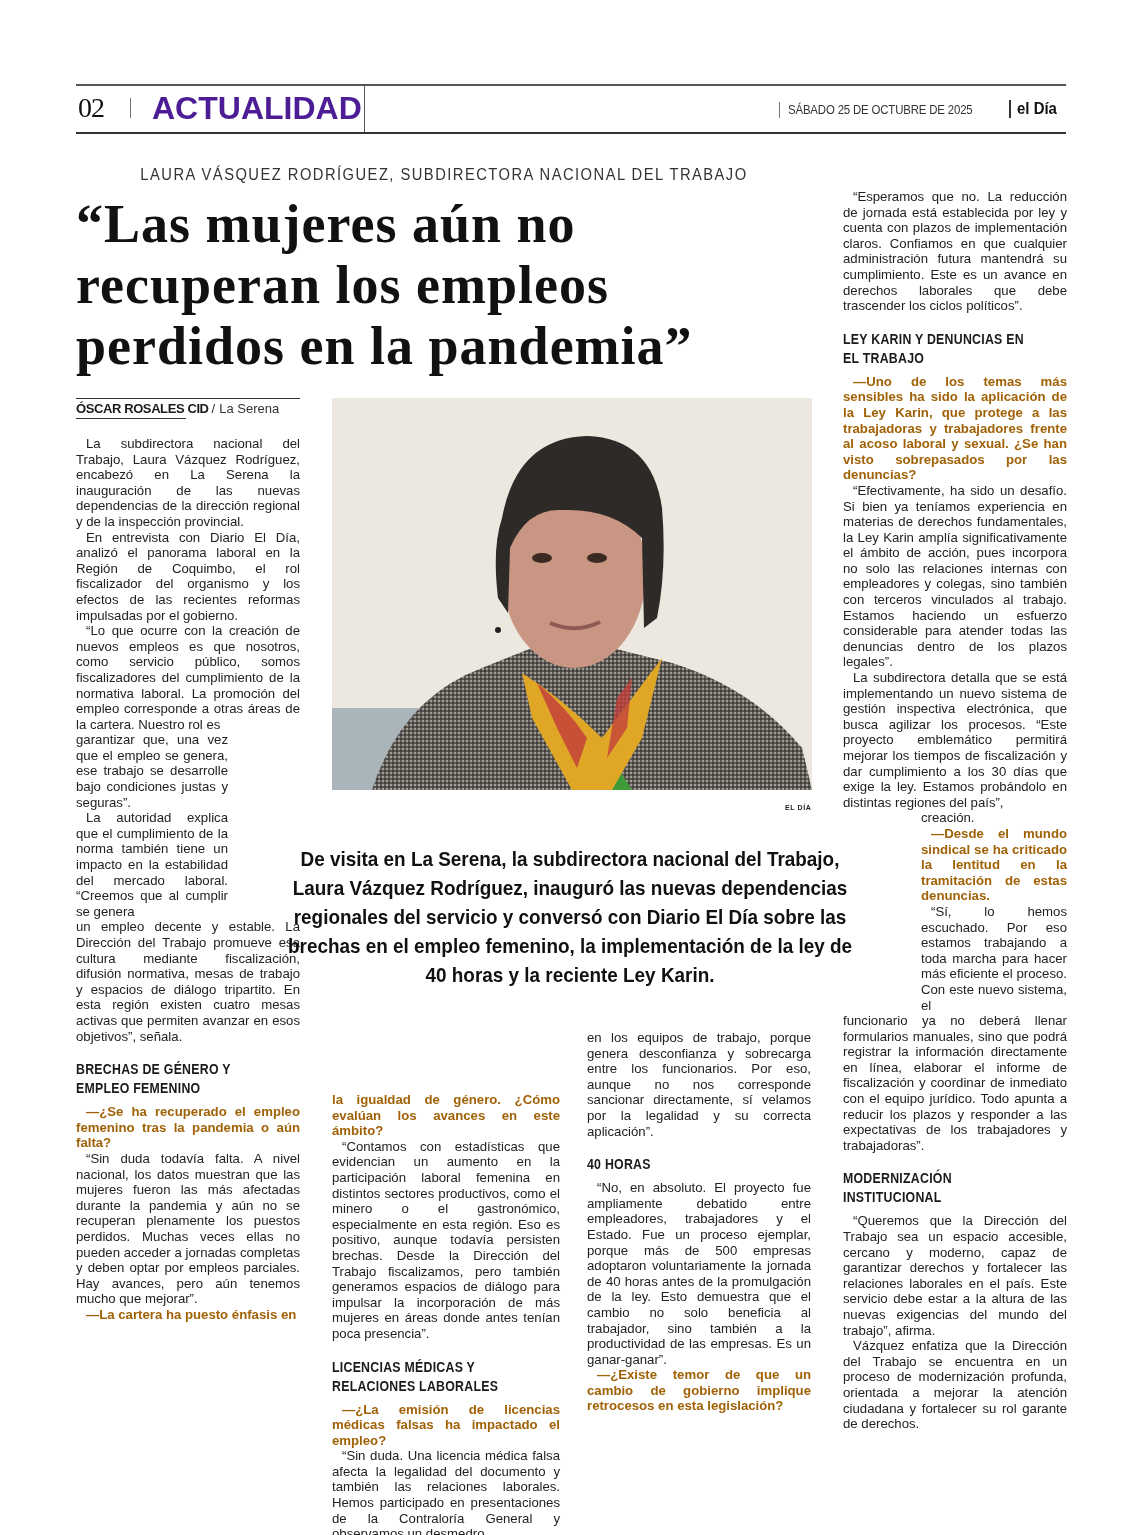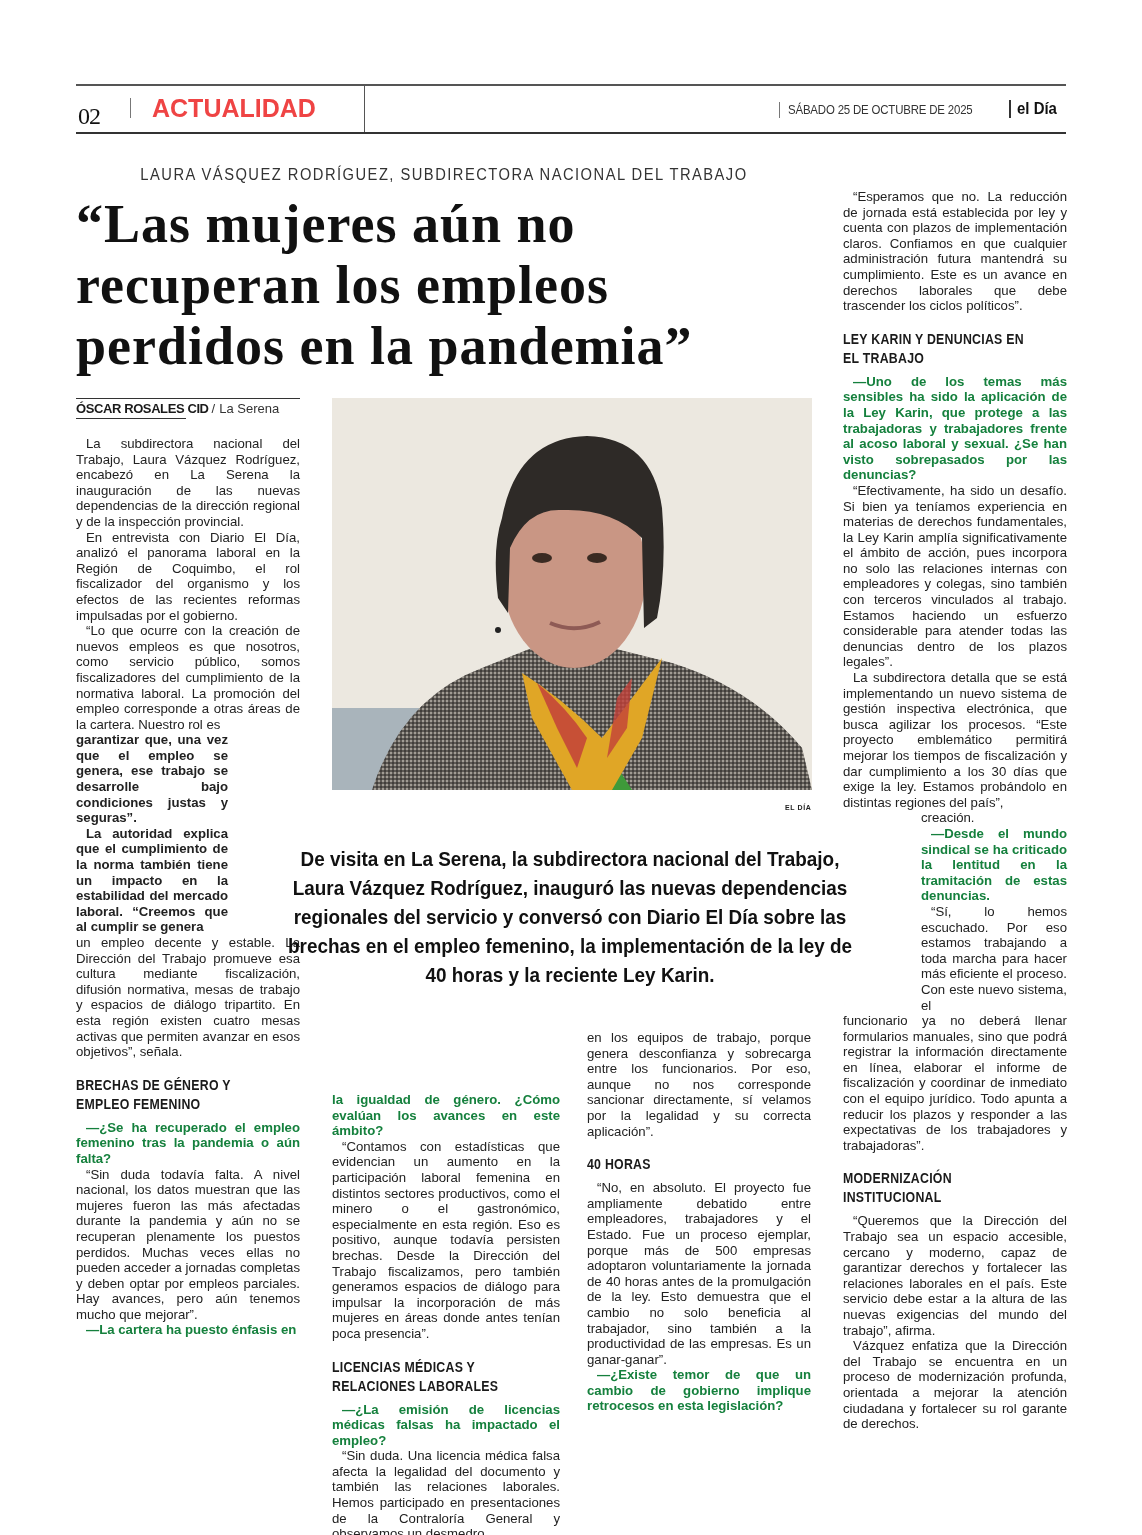--- a/index.html
+++ b/index.html
@@ -3,23 +3,23 @@
 <meta charset="utf-8">
 <style>
   * { box-sizing: border-box; margin: 0; padding: 0; }
   html, body { width: 1142px; height: 1535px; background: #ffffff; overflow: hidden; }
   body { position: relative; font-family: "Liberation Sans", sans-serif; color: #1a1a1a; }
 
   
   .hdr-top-rule { position: absolute; left: 76px; top: 84px; width: 990px; height: 2px; background: #555; }
   .hdr-bottom-rule { position: absolute; left: 76px; top: 132px; width: 990px; height: 2px; background: #333; }
   .hdr-divider { position: absolute; left: 364px; top: 85px; width: 1px; height: 48px; background: #555; }
-  .page-num { position: absolute; left: 78px; top: 96px; font-family: "Liberation Serif", serif; font-size: 24px; line-height: 40px; color: #111; letter-spacing: -1px; }
+  .page-num { position: absolute; left: 78px; top: 88px; font-family: "Liberation Serif", serif; font-size: 28px; line-height: 40px; color: #111; letter-spacing: -1px; }
   .sep1 { position: absolute; left: 130px; top: 98px; width: 1px; height: 20px; background: #777; }
-  .section-name { position: absolute; left: 152px; top: 92px; font-family: "Liberation Sans", sans-serif; font-weight: bold; font-size: 25px; line-height: 32px; color: #ef4444; letter-spacing: 0px; }
+  .section-name { position: absolute; left: 152px; top: 92px; font-family: "Liberation Sans", sans-serif; font-weight: bold; font-size: 32px; line-height: 32px; color: #4c1d95; letter-spacing: 0px; }
   .sep2 { position: absolute; left: 779px; top: 102px; width: 1px; height: 16px; background: #777; }
   .date { position: absolute; left: 788px; top: 101px; font-family: "Liberation Sans", sans-serif; font-size: 13px; line-height: 18px; color: #333; transform: scaleX(0.88); transform-origin: left; letter-spacing: -0.2px; }
   .sep3 { position: absolute; left: 1009px; top: 100px; width: 2px; height: 18px; background: #333; }
   .brand { position: absolute; left: 1017px; top: 98px; font-family: "Liberation Sans", sans-serif; font-weight: bold; font-size: 17px; line-height: 22px; color: #111; transform: scaleX(0.88); transform-origin: left; }
 
   
   .kicker { position: absolute; left: 76px; top: 166px; width: 736px; text-align: center; font-size: 16px; letter-spacing: 1.6px; color: #333; transform: scaleX(0.92); }
   .headline { position: absolute; left: 76px; top: 194px; width: 736px; font-family: "Liberation Serif", serif; font-size: 54px; line-height: 61px; color: #111; letter-spacing: 1px; }
 
   
@@ -31,24 +31,24 @@
   .byline-under { position: absolute; left: 76px; top: 418px; width: 110px; height: 1px; background: #333; }
 
   
   .photo { position: absolute; left: 332px; top: 398px; width: 480px; height: 392px; overflow: hidden; background: #ece8df; }
   .photo svg { width: 100%; height: 100%; display: block; }
   .photo-credit { position: absolute; left: 785px; top: 804px; font-size: 7px; font-weight: bold; letter-spacing: 0.6px; color: #222; }
 
   
   .col { position: absolute; font-size: 13.2px; line-height: 15.6px; color: #222; text-align: justify; hyphens: auto; }
   .col p { text-indent: 10px; margin: 0; }
-  .col p.q { font-weight: bold; color: #15803d; }
+  .col p.q { font-weight: bold; color: #a16207; }
   .col h3 { font-size: 14px; font-weight: bold; line-height: 19px; letter-spacing: 0.3px; color: #1a1a1a; text-align: left; transform: scaleX(0.88); transform-origin: left; margin: 16px 0 6px 0; font-weight: 600; }
   .col1 { left: 76px; top: 436px; width: 224px; }
-  .col1 .wrapzone { width: 152px; font-weight: bold; }
+  .col1 .wrapzone { width: 152px; }
   .col2 { left: 332px; top: 1056px; width: 228px; margin-top: 36px; }
   .col3 { left: 587px; top: 1030px; width: 224px; }
   .col4 { left: 843px; top: 164px; width: 224px; margin-top: 25px; }
   .col4 .wrapzone { margin-left: 78px; }
 
   
   .deck { position: absolute; left: 244px; top: 844px; width: 652px; text-align: center; font-family: "Liberation Sans", sans-serif; font-weight: bold; font-size: 21px; line-height: 29px; color: #111; transform: scaleX(0.9); transform-origin: center; }
 </style>
 </head>
 <body>

